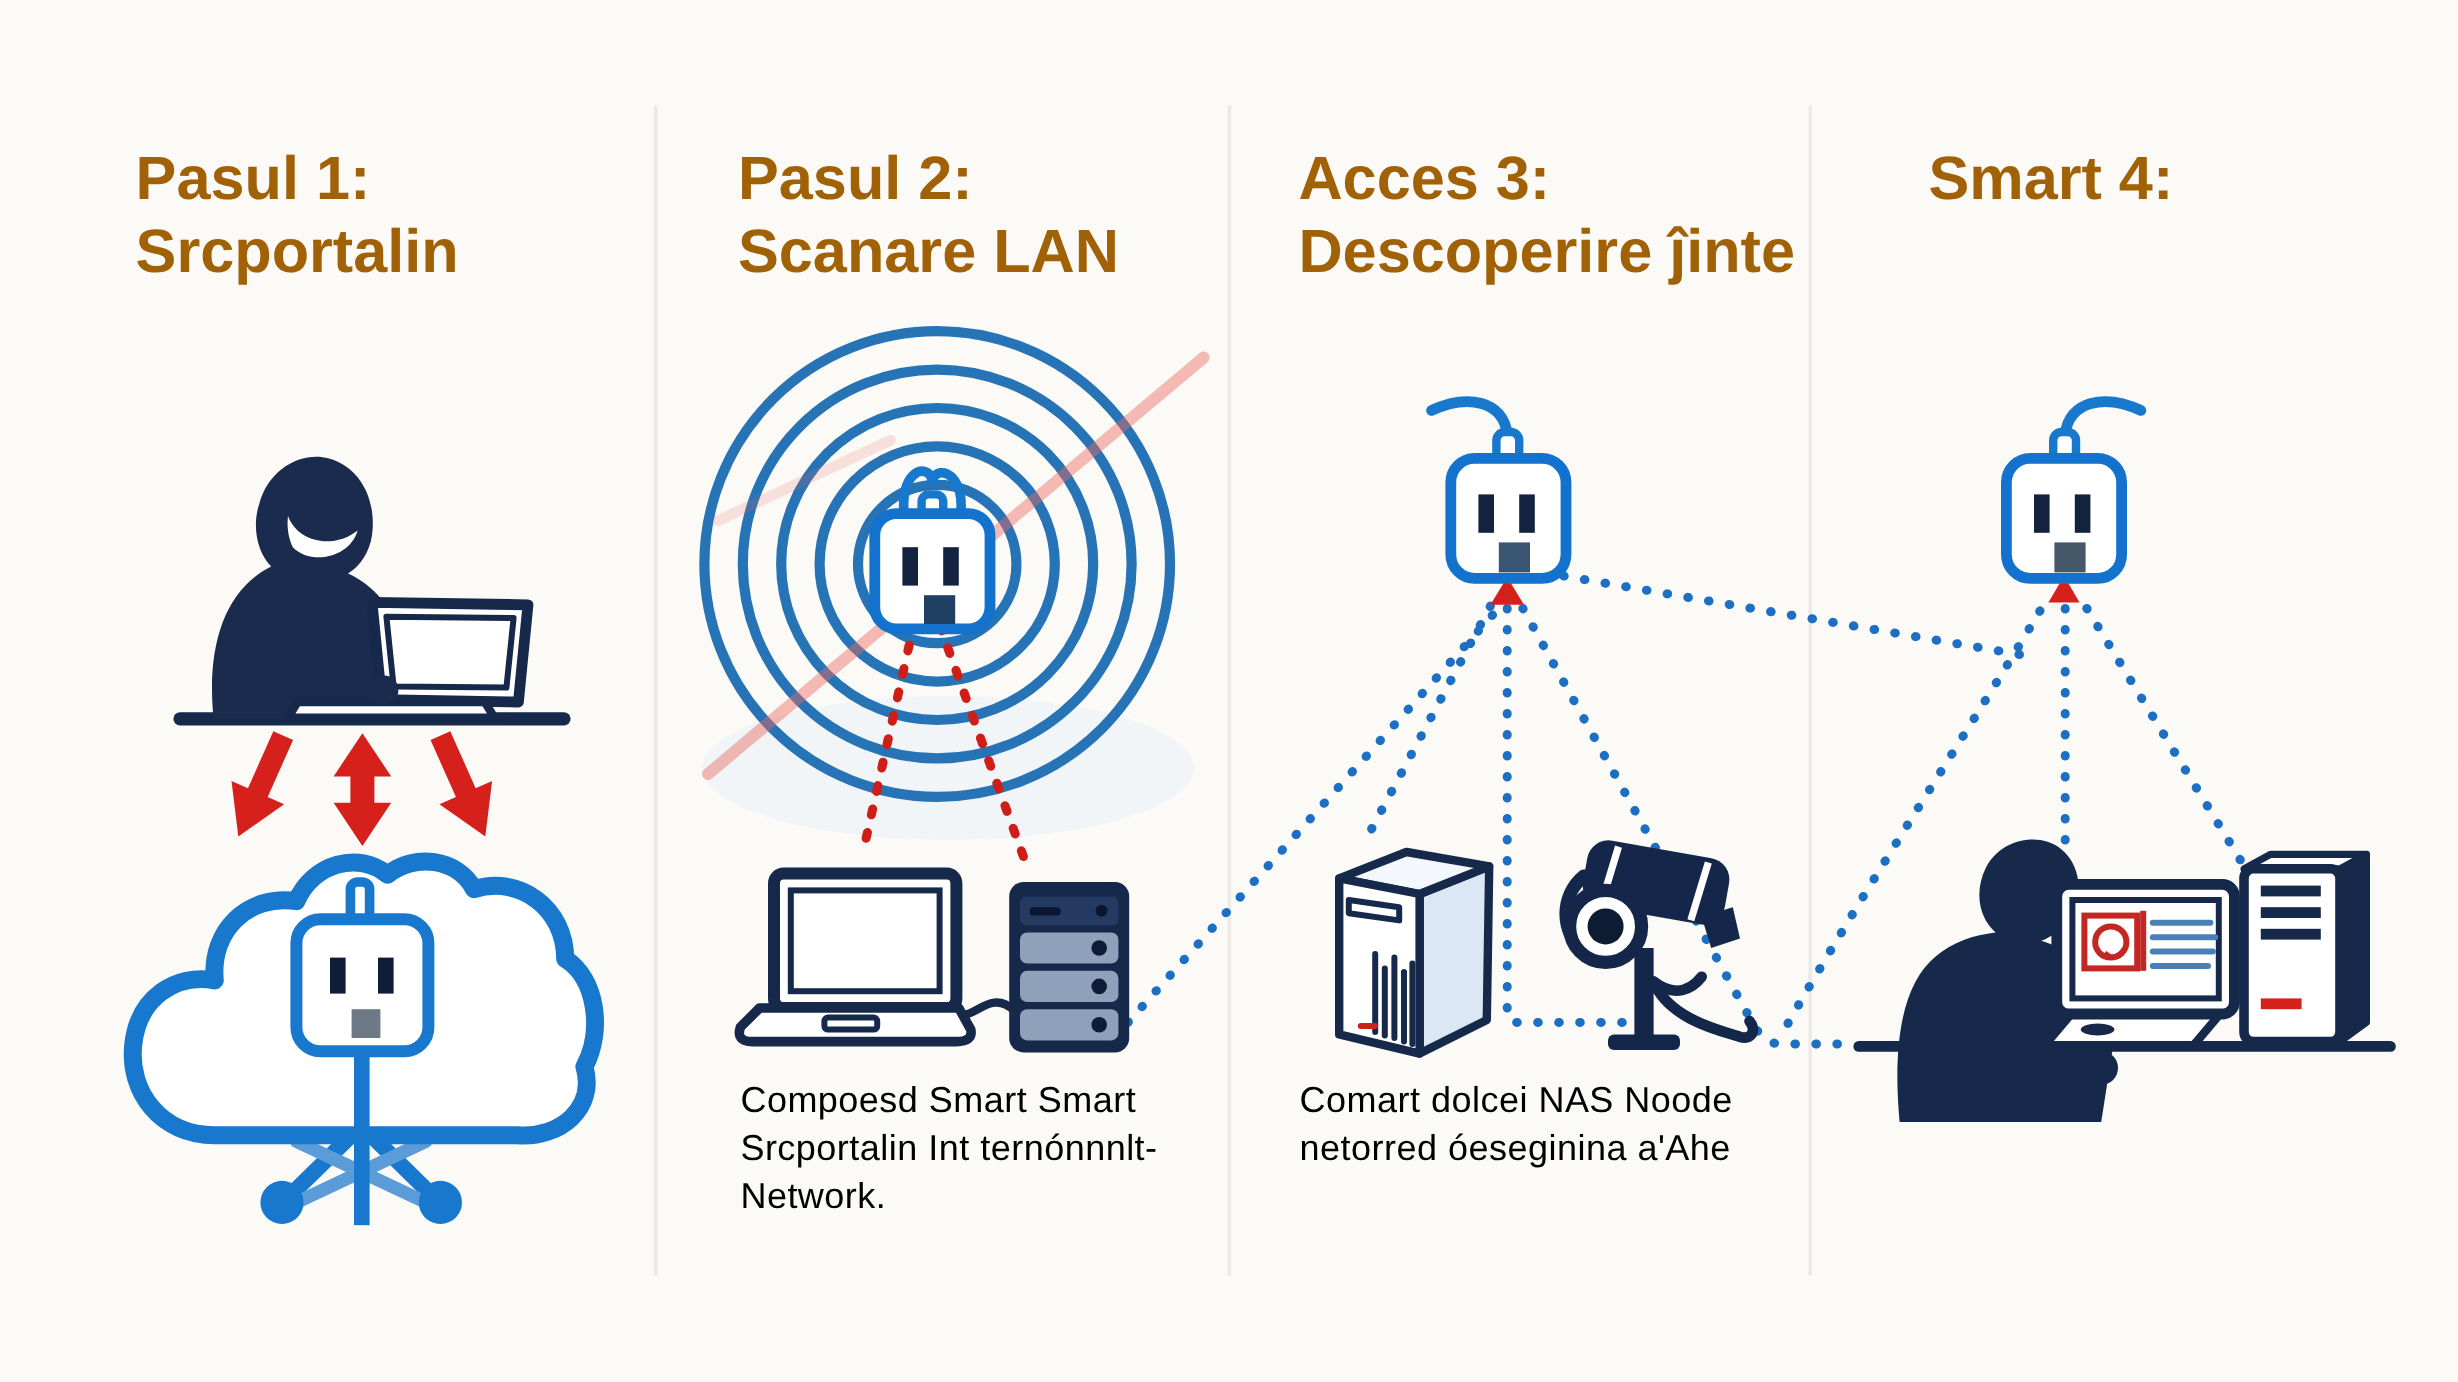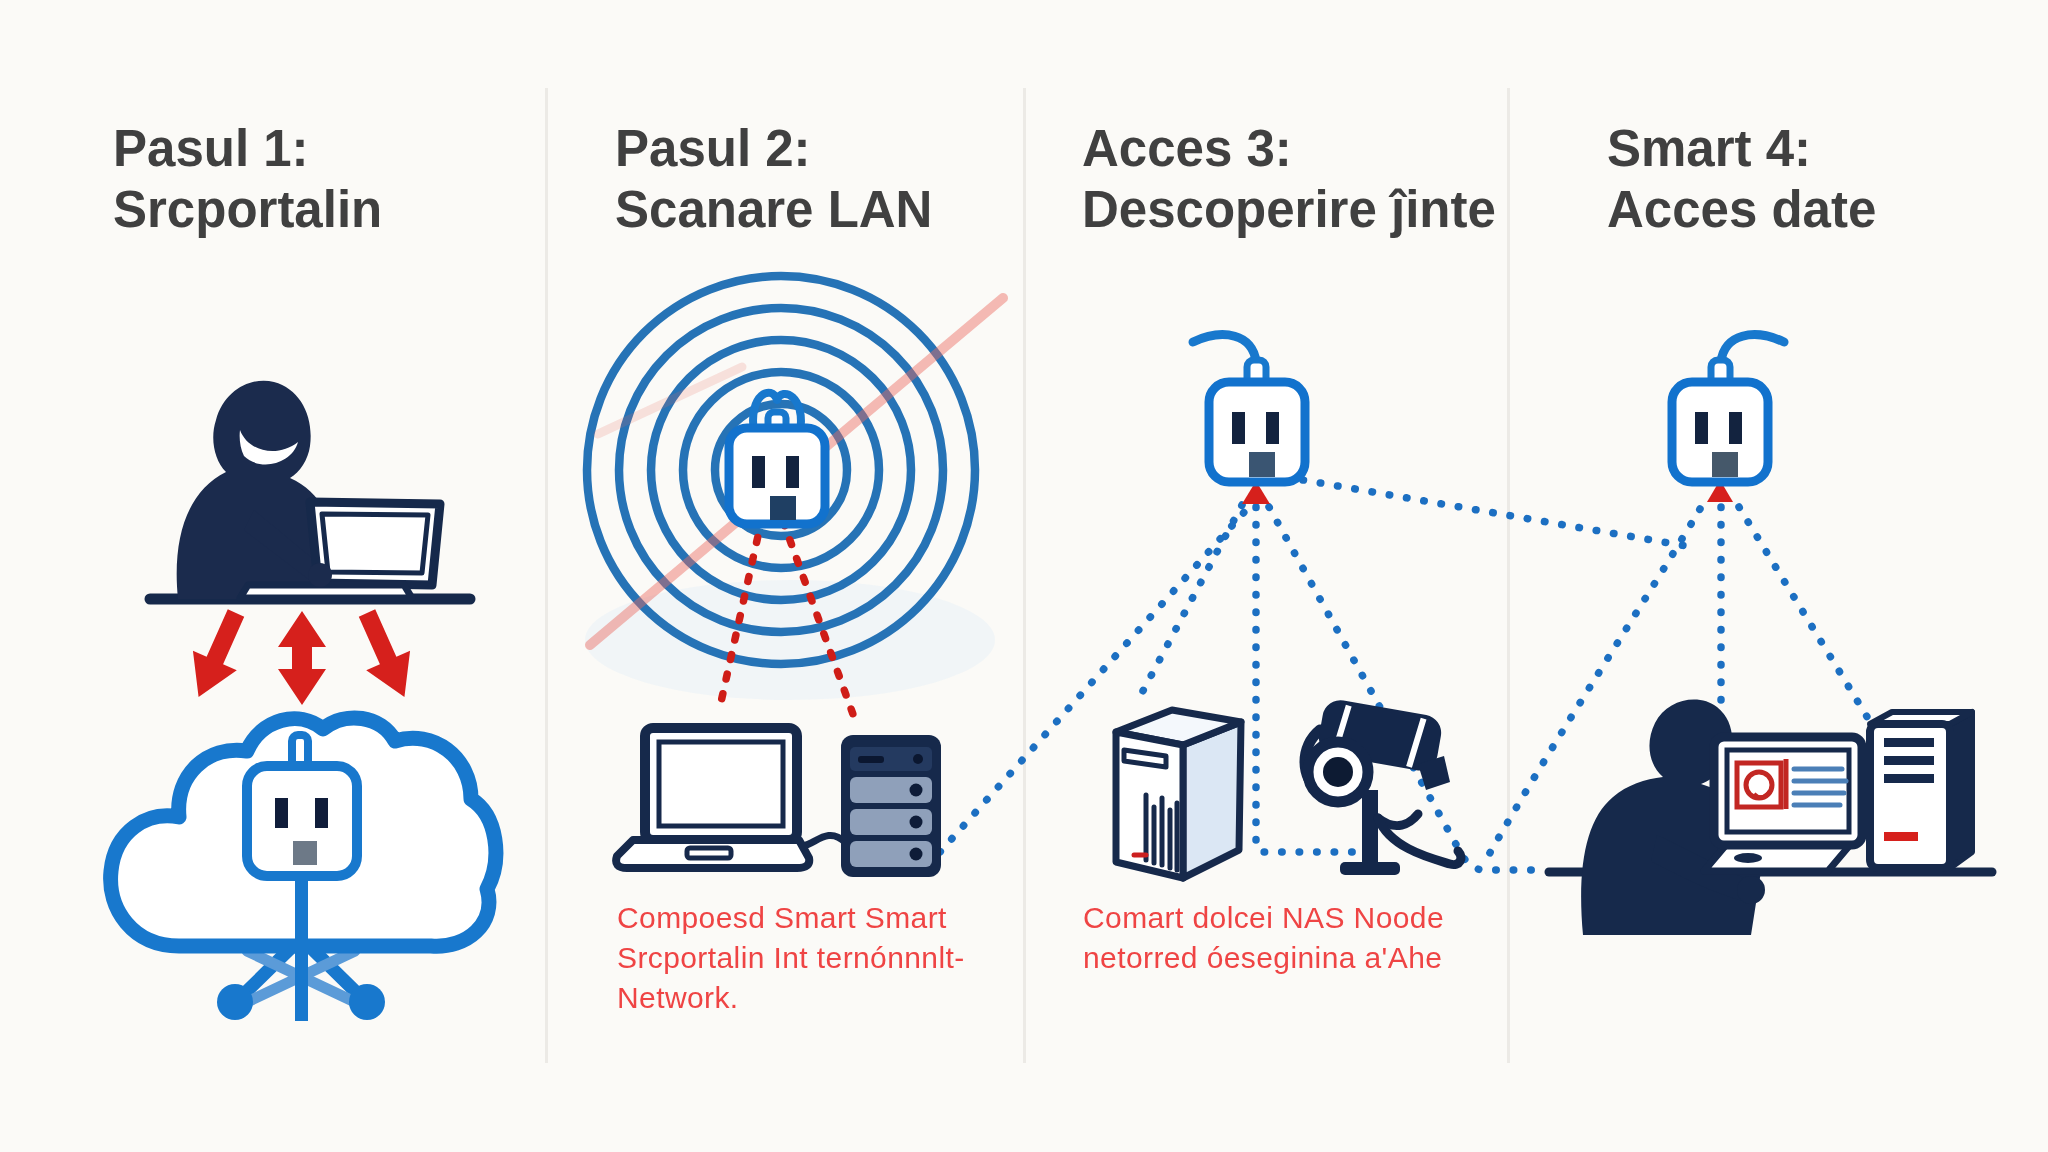--- a/index.html
+++ b/index.html
@@ -5,25 +5,25 @@
   html,body{margin:0;padding:0;background:#ffffff;}
   .canvas{
     position:relative;width:2048px;height:1152px;overflow:hidden;
     background:#fbfaf7;
     font-family:"Liberation Sans","DejaVu Sans",sans-serif;
   }
   .divider{position:absolute;top:88px;height:975px;width:3px;background:#eceae6;}
   .panel-title{
     position:absolute;top:118px;
     font-size:51px;font-weight:700;line-height:61px;
-    color:#404040;letter-spacing:0px;white-space:nowrap;
+    color:#a16207;letter-spacing:0px;white-space:nowrap;
   }
   .panel-caption{
     position:absolute;
-    font-size:30px;line-height:40px;color:#ef4444;letter-spacing:0.4px;
+    font-size:30px;line-height:40px;color:#000000;letter-spacing:0.4px;
     white-space:nowrap;
   }
   .icon{position:absolute;}
   svg{display:block;overflow:visible;}
 </style>
 </head>
 <body>
 
 <div class="canvas">
 
@@ -38,21 +38,20 @@
   <div class="panel-title" style="left:615px">
     <div>Pasul 2:</div>
     <div>Scanare LAN</div>
   </div>
   <div class="panel-title" style="left:1082px">
     <div>Acces 3:</div>
     <div>Descoperire ĵinte</div>
   </div>
   <div class="panel-title" style="left:1607px">
     <div>Smart 4:</div>
-    <div>Acces date</div>
   </div>
 
   <div class="panel-caption" style="left:617px;top:898px">
     <div>Compoesd Smart Smart</div>
     <div>Srcportalin Int ternónnnlt-</div>
     <div>Network.</div>
   </div>
   <div class="panel-caption" style="left:1083px;top:898px">
     <div>Comart dolcei NAS Noode</div>
     <div>netorred óeseginina a'Ahe</div>

